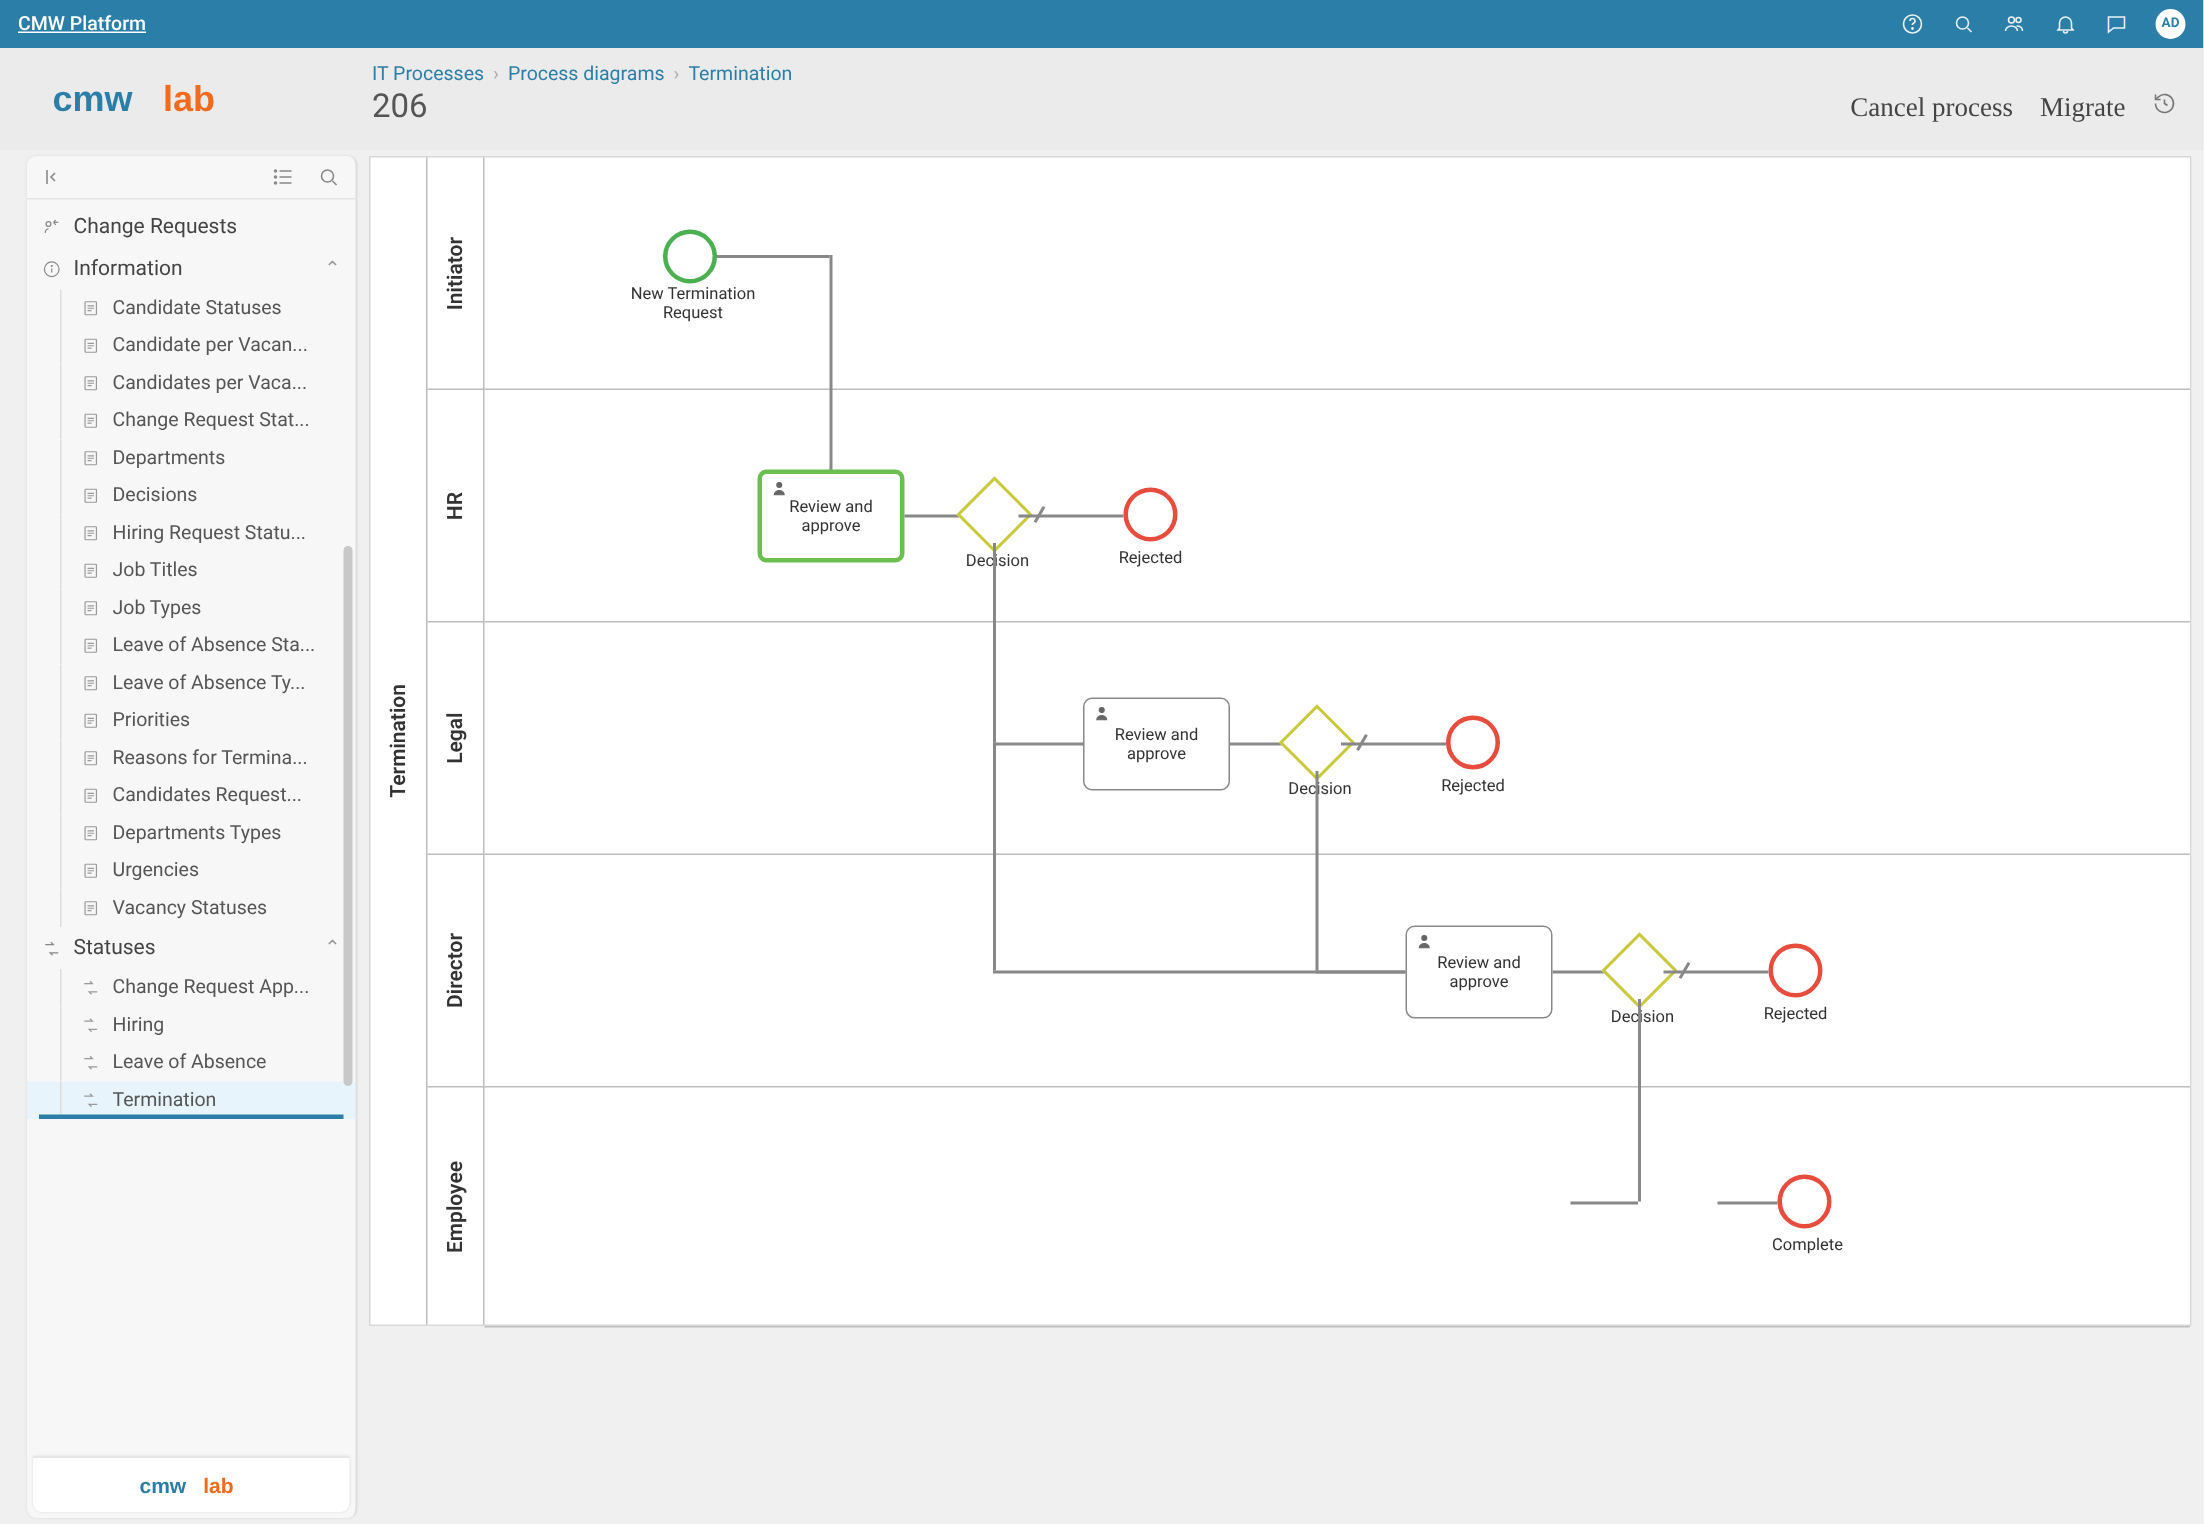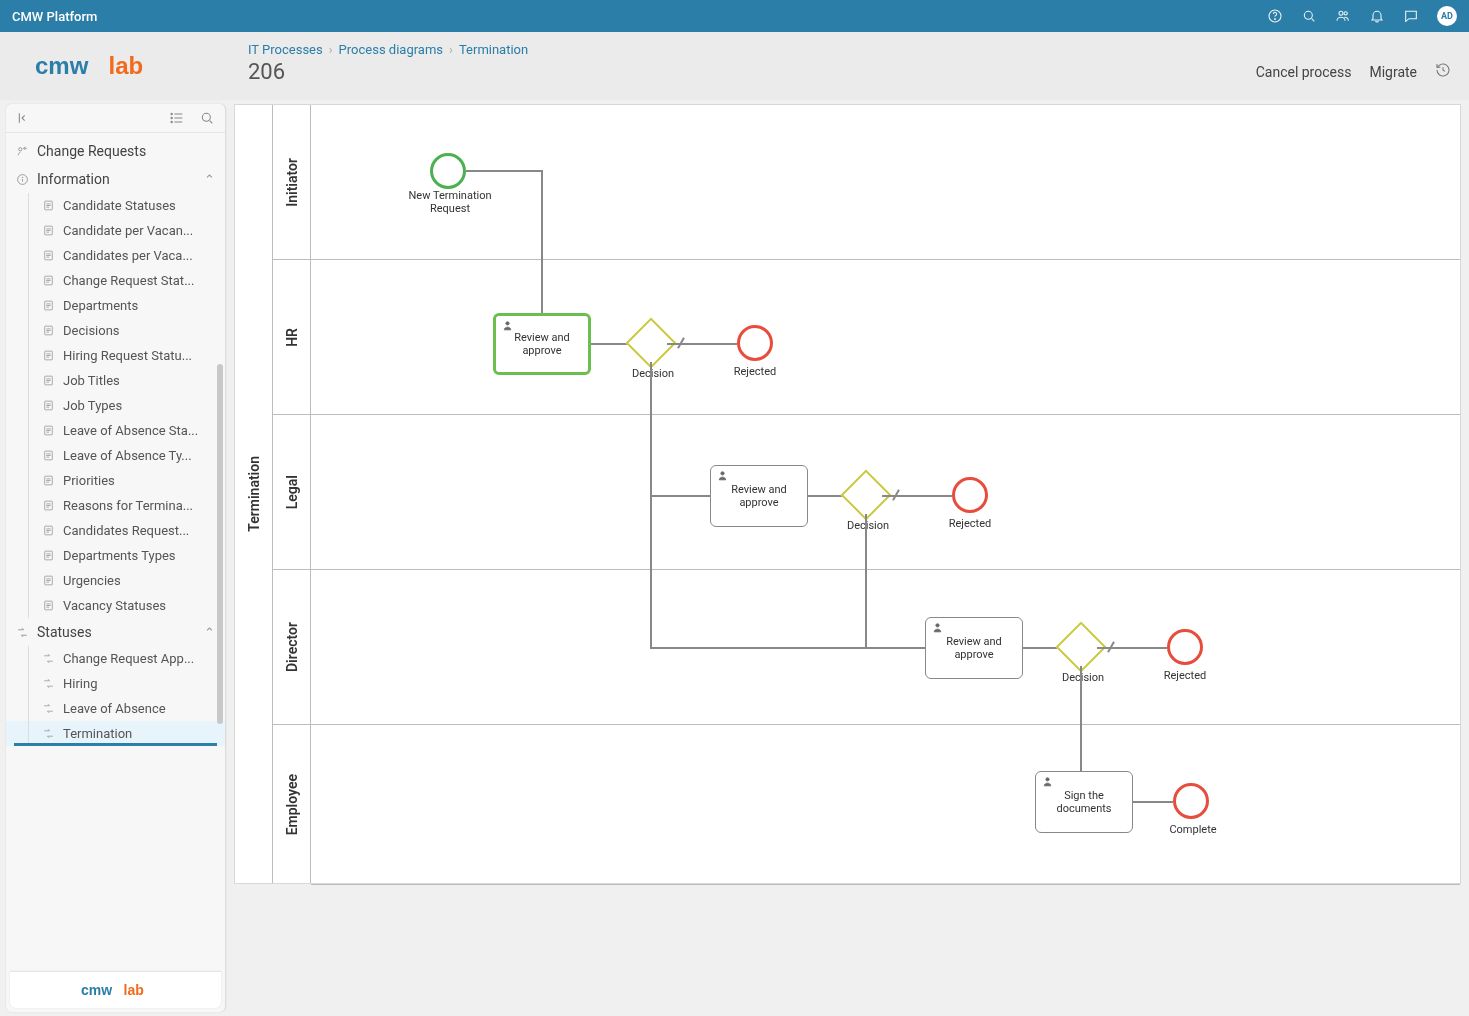--- a/index.html
+++ b/index.html
@@ -1,42 +1,42 @@
 <!DOCTYPE html>
 <html><head>
 <meta charset="utf-8">
 <style>
 * { margin: 0; padding: 0; box-sizing: border-box; }
 body { font-family: -apple-system, BlinkMacSystemFont, "Segoe UI", Roboto, sans-serif; font-size: 13px; color: #333; background: #f0f0f0; overflow: hidden; }
 .app { display: flex; flex-direction: column; height: 100vh; width: 100vw; }
 
 
-.topbar { height: 32px; background: #2B7EA8; color: #fff; display: flex; align-items: center; padding: 0 12px; }
+.topbar { height: 32px; background: #2B7EA8; color: #fff; display: flex; align-items: center; padding: 0 12px; text-decoration: underline; }
 .topbar-title { font-size: 13px; font-weight: 500; }
 .topbar-spacer { flex: 1; }
 .topbar-icons { display: flex; align-items: center; gap: 18px; }
 .topbar-icon { color: #fff; opacity: 0.9; cursor: pointer; display: flex; align-items: center; justify-content: center; }
 .avatar { width: 20px; height: 20px; border-radius: 50%; background: #fff; color: #2B7EA8; font-size: 9px; font-weight: 700; display: flex; align-items: center; justify-content: center; }
 
 
 .header-row { display: flex; background: #ebebeb; }
 .logo-cell { width: 230px; display: flex; align-items: center; justify-content: center; padding: 14px 0; background: #ebebeb; }
 .logo-svg { width: 160px; height: 40px; }
 .header-right { flex: 1; padding: 10px 18px 8px; }
 .breadcrumbs { font-size: 13px; color: #2B7EA8; display: flex; align-items: center; gap: 6px; }
 .breadcrumbs .sep { color: #aaa; }
 .breadcrumbs a { color: #2B7EA8; text-decoration: none; cursor: pointer; }
 .page-row { display: flex; align-items: center; margin-top: 2px; }
 .page-id { font-size: 22px; color: #555; font-weight: 400; }
 .page-spacer { flex: 1; }
-.page-actions { display: flex; align-items: center; gap: 18px; font-size: 14px; color: #444; }
+.page-actions { display: flex; align-items: flex-end; gap: 18px; font-size: 18px; color: #444; font-family: Liberation Serif, serif; }
 .page-action { cursor: pointer; }
 
 
-.body-row { flex: 1; display: flex; overflow: hidden; }
+.body-row { flex: 1; display: flex; overflow: hidden; padding-left: 12px; }
 .sidebar { width: 220px; background: #f7f7f7; border-right: 1px solid #ddd; display: flex; flex-direction: column; margin: 4px 0 4px 6px; border-radius: 6px; box-shadow: 0 0 2px rgba(0,0,0,0.1); position: relative; }
 .sidebar-tools { display: flex; align-items: center; justify-content: space-between; padding: 6px 10px; border-bottom: 1px solid #e5e5e5; }
 .sidebar-tool { color: #888; cursor: pointer; display: flex; }
 .sidebar-tools-right { display: flex; gap: 14px; }
 .sidebar-scroll { flex: 1; overflow-y: auto; padding: 4px 0; }
 .nav-section { padding: 6px 10px; display: flex; align-items: center; gap: 8px; color: #444; cursor: pointer; }
 .nav-section-label { flex: 1; font-size: 14px; }
 .chevron { color: #999; }
 .nav-item { padding: 5px 10px 5px 36px; display: flex; align-items: center; gap: 8px; color: #555; font-size: 13px; cursor: pointer; white-space: nowrap; overflow: hidden; text-overflow: ellipsis; position: relative; }
 .nav-item::before { content: ""; position: absolute; left: 22px; top: 0; bottom: 0; width: 1px; background: #ddd; }
@@ -444,28 +444,20 @@
       <div class="conn conn-h" style="left:788px;top:542px;width:45px"></div>
       <div class="gateway" style="left:828px;top:524px"></div>
       <div class="node-label" style="left:818px;top:566px;width:60px">Decision</div>
       <div class="conn conn-h" style="left:862px;top:542px;width:70px"></div>
       <div class="slash" style="left:870px;top:541px"></div>
       <div class="end-event" style="left:932px;top:524px"></div>
       <div class="node-label" style="left:925px;top:564px;width:50px">Rejected</div>
       <div class="conn conn-v" style="left:845px;top:561px;height:135px"></div>
 
       <div class="conn conn-h" style="left:800px;top:696px;width:45px"></div>
-      <div class="task" style="left:800px;top:666px">
-        <svg class="icon-s user-icon" viewBox="0 0 24 24" style="stroke:#666;fill:#666">
-              <circle cx="12" cy="8" r="3"></circle>
-              <path d="M6 20c0-3 3-5 6-5s6 2 6 5z"></path>
-            </svg>
-        <span>Sign the
-documents</span>
-      </div>
       <div class="conn conn-h" style="left:898px;top:696px;width:40px"></div>
       <div class="end-event" style="left:938px;top:678px"></div>
       <div class="node-label" style="left:928px;top:718px;width:60px">Complete</div>
     </div>
   </div>
 </div>
 
 </div>
 
 </body></html>

